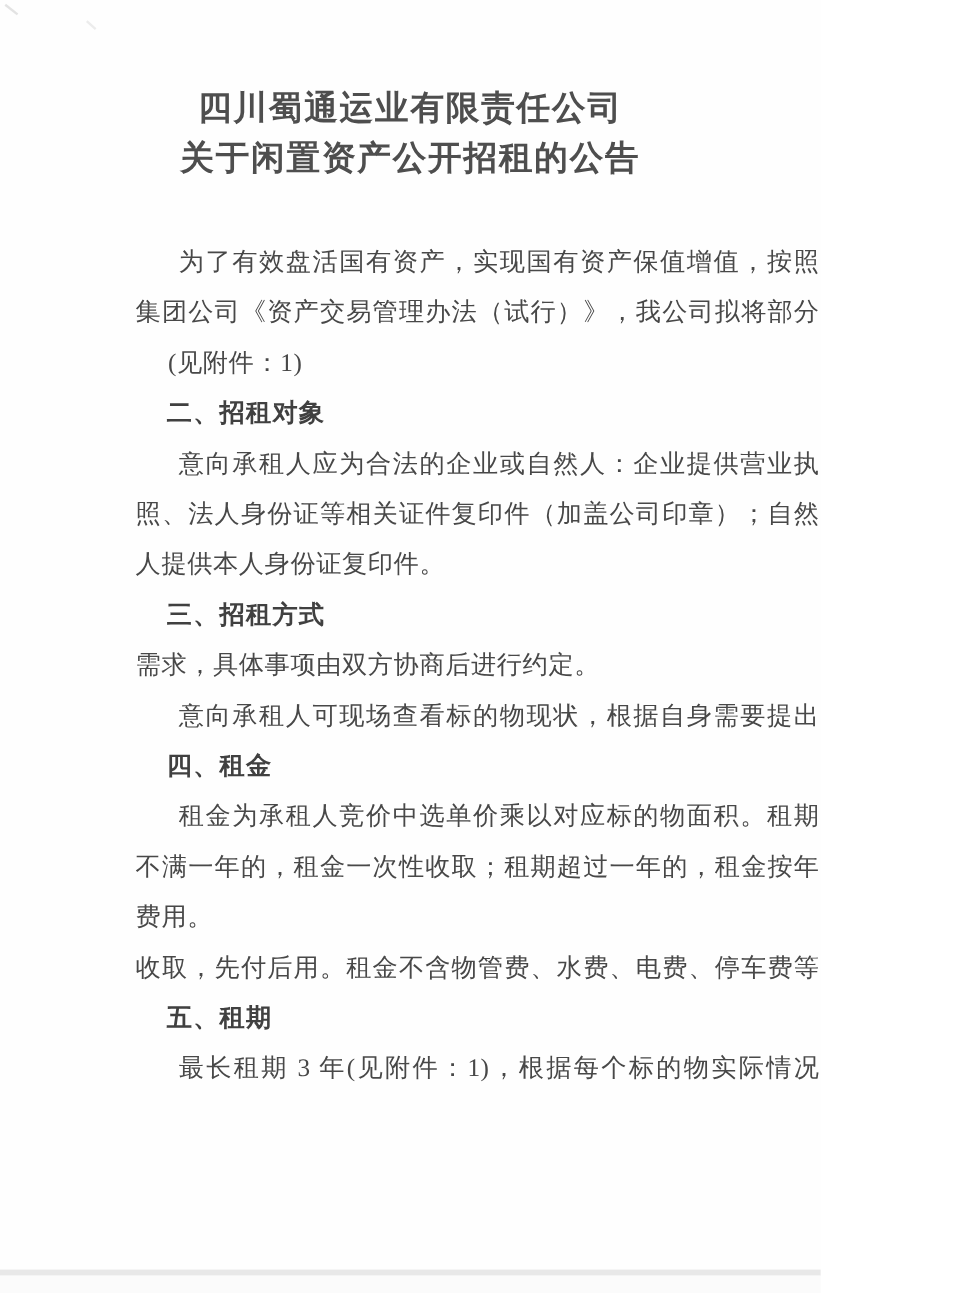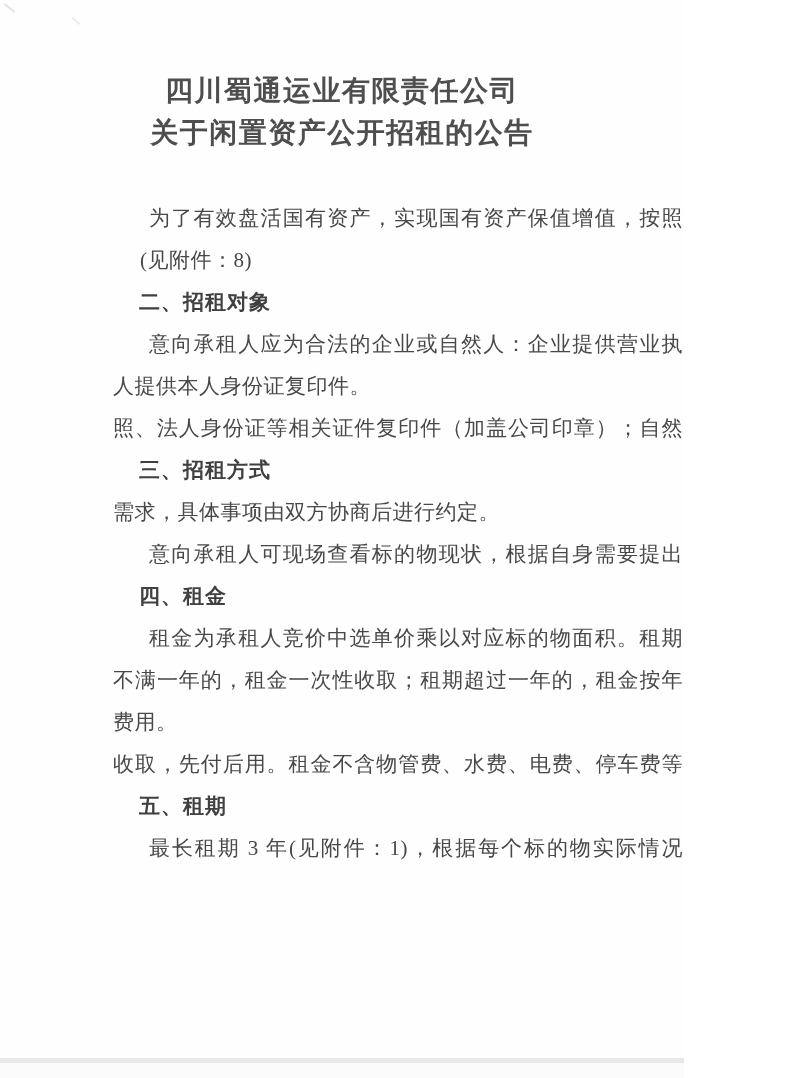--- a/index.html
+++ b/index.html
@@ -126,25 +126,26 @@
   <div class="speck-tr1"></div>
   <div class="speck-tr2"></div>
 
   <div class="title-block">
     <div class="title-line">四川蜀通运业有限责任公司</div>
     <div class="title-line">关于闲置资产公开招租的公告</div>
   </div>
 
   <div class="body-block" style="color: rgb(72, 72, 72);">
       <div class="line first justify">为了有效盘活国有资产，实现国有资产保值增值，按照</div>
-      <div class="line note">(见附件：8)</div>
+      <div class="line justify">集团公司《资产交易管理办法（试行）》，我公司拟将部分</div>
+      <div class="line note">(见附件：1)</div>
       <div class="line heading">二、招租对象</div>
       <div class="line first justify">意向承租人应为合法的企业或自然人：企业提供营业执</div>
+      <div class="line justify">照、法人身份证等相关证件复印件（加盖公司印章）；自然</div>
       <div class="line">人提供本人身份证复印件。</div>
-      <div class="line justify">照、法人身份证等相关证件复印件（加盖公司印章）；自然</div>
       <div class="line heading">三、招租方式</div>
       <div class="line">需求，具体事项由双方协商后进行约定。</div>
       <div class="line first justify">意向承租人可现场查看标的物现状，根据自身需要提出</div>
       <div class="line heading">四、租金</div>
       <div class="line first justify">租金为承租人竞价中选单价乘以对应标的物面积。租期</div>
       <div class="line justify">不满一年的，租金一次性收取；租期超过一年的，租金按年</div>
       <div class="line">费用。</div>
       <div class="line justify">收取，先付后用。租金不含物管费、水费、电费、停车费等</div>
       <div class="line heading">五、租期</div>
       <div class="line first justify">最长租期 3 年(见附件：1)，根据每个标的物实际情况</div>

